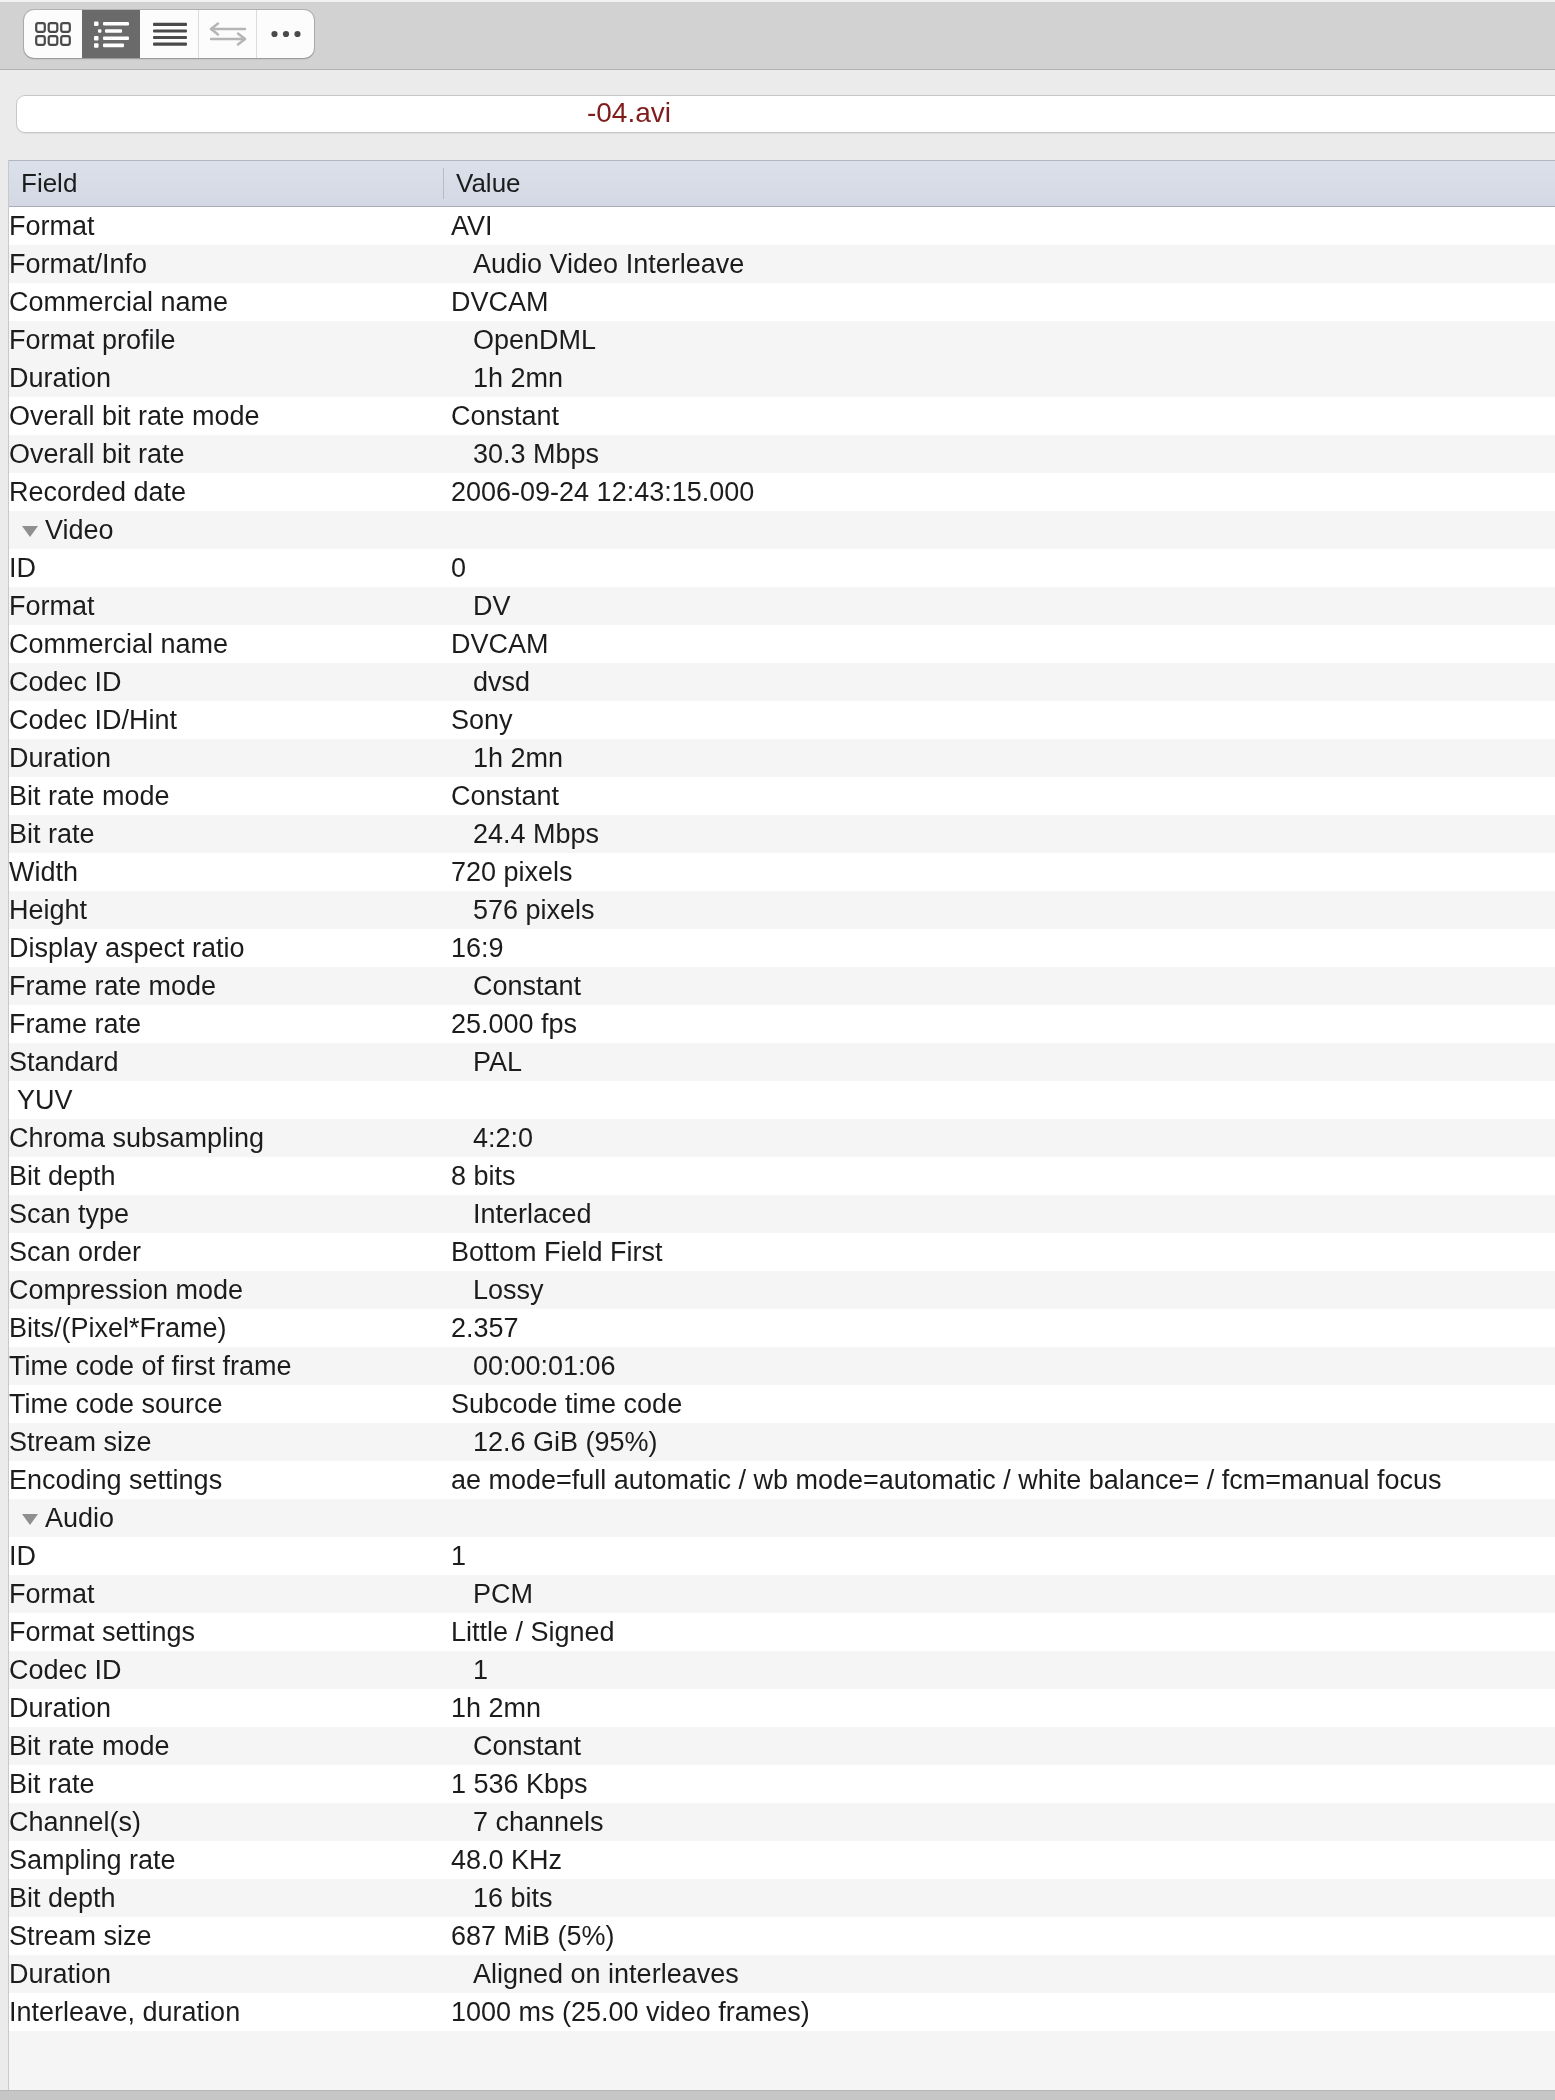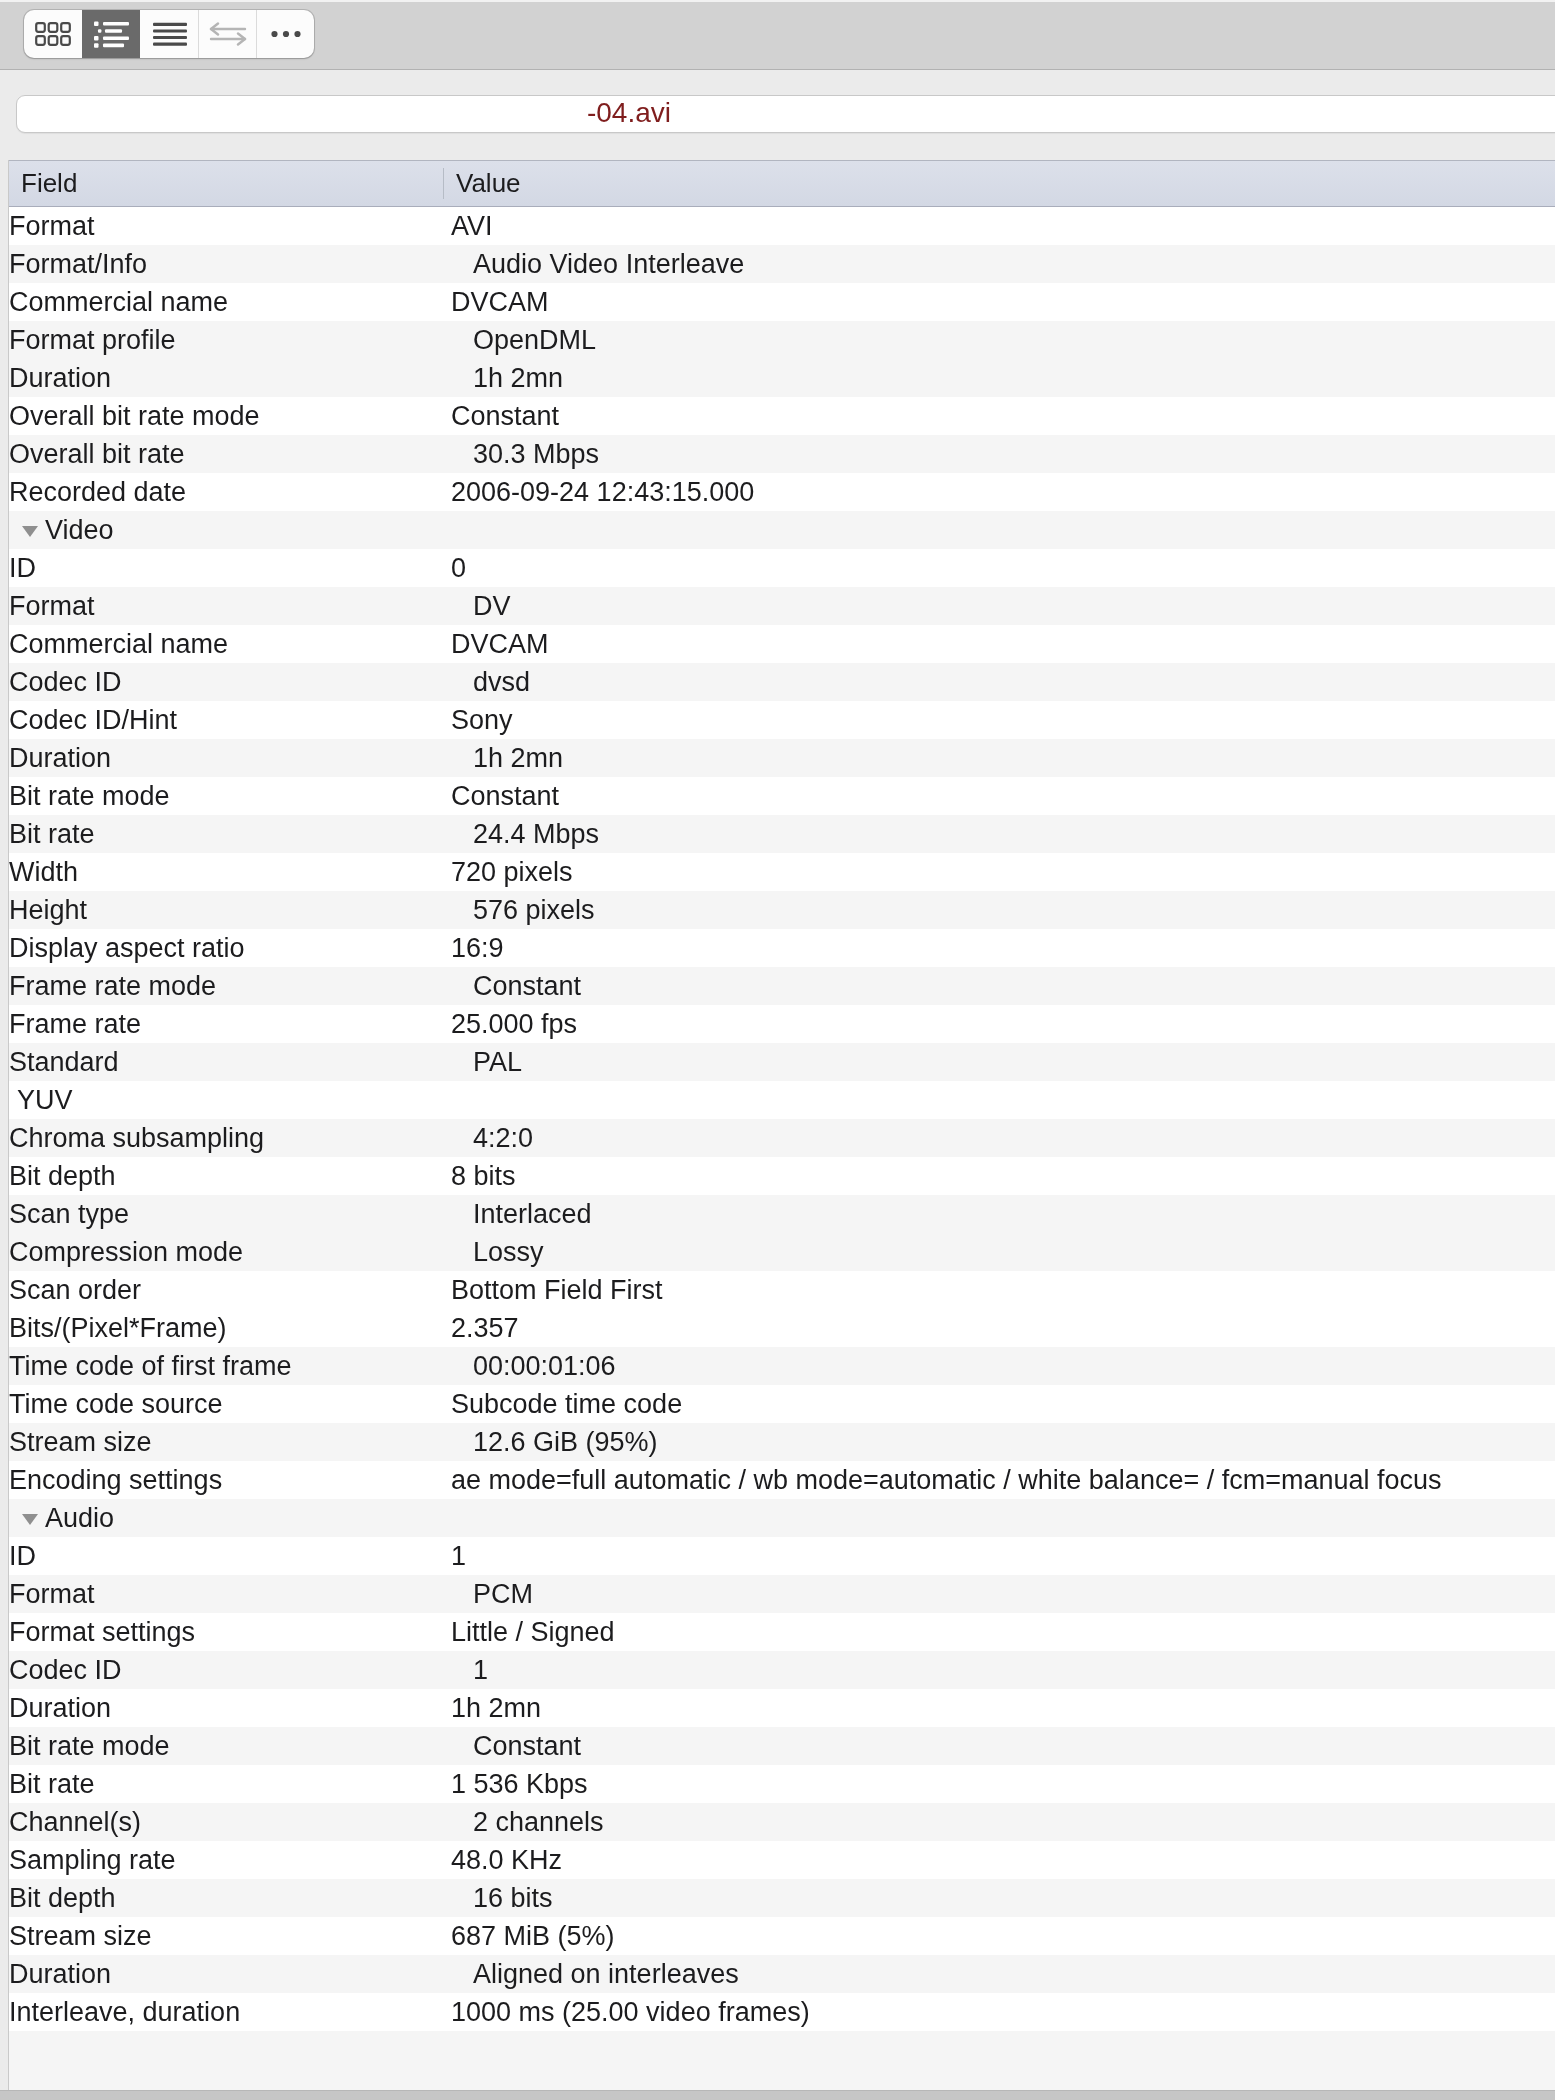--- a/index.html
+++ b/index.html
@@ -277,27 +277,27 @@
         <div class="cell-value">4:2:0</div>
       </div>
       <div class="row">
         <div class="cell-field">Bit depth</div>
         <div class="cell-value">8 bits</div>
       </div>
       <div class="row alt">
         <div class="cell-field">Scan type</div>
         <div class="cell-value">Interlaced</div>
       </div>
+      <div class="row">
+        <div class="cell-field">Scan order</div>
+        <div class="cell-value">Bottom Field First</div>
+      </div>
       <div class="row alt">
         <div class="cell-field">Compression mode</div>
         <div class="cell-value">Lossy</div>
-      </div>
-      <div class="row">
-        <div class="cell-field">Scan order</div>
-        <div class="cell-value">Bottom Field First</div>
       </div>
       <div class="row">
         <div class="cell-field">Bits/(Pixel*Frame)</div>
         <div class="cell-value">2.357</div>
       </div>
       <div class="row alt">
         <div class="cell-field">Time code of first frame</div>
         <div class="cell-value">00:00:01:06</div>
       </div>
       <div class="row">
@@ -341,21 +341,21 @@
       <div class="row alt">
         <div class="cell-field">Bit rate mode</div>
         <div class="cell-value">Constant</div>
       </div>
       <div class="row">
         <div class="cell-field">Bit rate</div>
         <div class="cell-value">1 536 Kbps</div>
       </div>
       <div class="row alt">
         <div class="cell-field">Channel(s)</div>
-        <div class="cell-value">2 channels</div>
+        <div class="cell-value">7 channels</div>
       </div>
       <div class="row">
         <div class="cell-field">Sampling rate</div>
         <div class="cell-value">48.0 KHz</div>
       </div>
       <div class="row alt">
         <div class="cell-field">Bit depth</div>
         <div class="cell-value">16 bits</div>
       </div>
       <div class="row">

